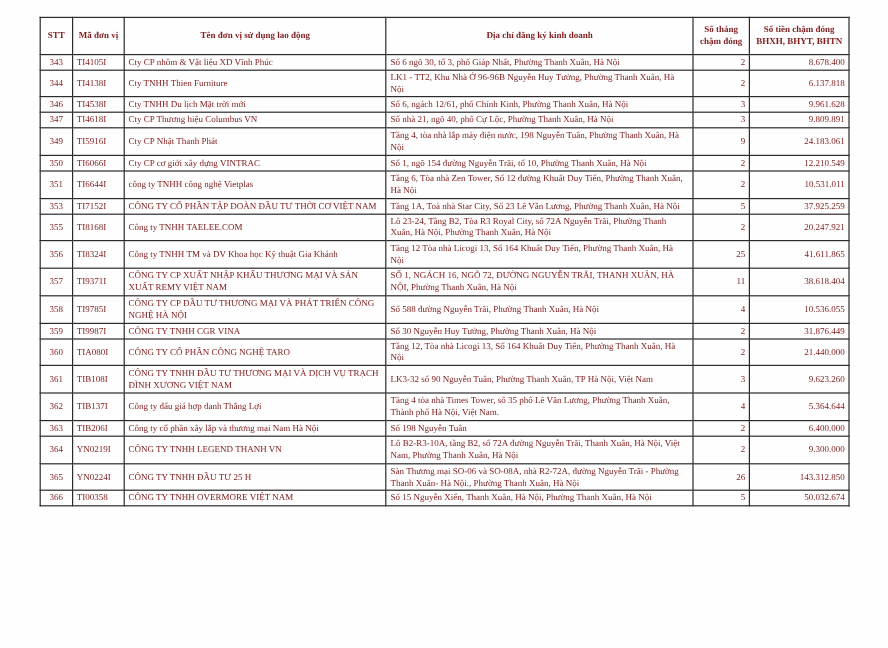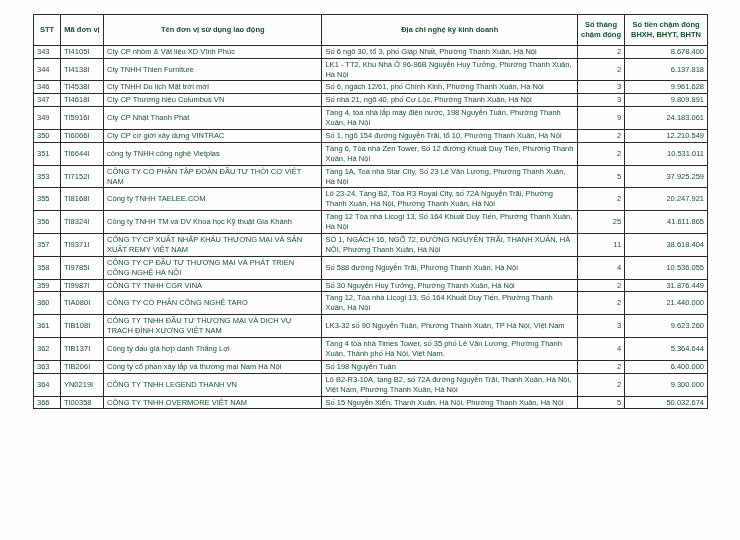--- a/index.html
+++ b/index.html
@@ -6,22 +6,22 @@
     margin: 0;
     padding: 0;
     background: #ffffff;
   }
   .sheet {
     position: relative;
     width: 740px;
     height: 540px;
     background: #fefefe;
     overflow: hidden;
-    font-family: Liberation Sans, sans-serif;
-    color: #14532d;
+    font-family: Liberation Serif, serif;
+    color: #7f1d1d;
   }
   table.debt-table {
     position: absolute;
     left: 33px;
     top: 14px;
     width: 675px;
     border-collapse: collapse;
     table-layout: fixed;
   }
   .debt-table th,
@@ -36,21 +36,21 @@
   }
   .debt-table thead th {
     font-weight: bold;
     text-align: center;
     padding: 5px 2px;
     border-bottom-width: 1.5px;
   }
   .debt-table {
     border: 1.5px solid #1d1d1d;
   }
-  .al-c { }
+  .al-c { text-align: center; }
   .al-r { text-align: right; }
   .al-l { text-align: left; }
   .col-stt    { width: 4.0%; }
   .col-code   { width: 6.4%; }
   .col-name   { width: 32.4%; }
   .col-addr   { width: 37.9%; }
   .col-months { width: 7.0%; }
   .col-amount { width: 12.3%; }
 </style>
 </head>
@@ -64,21 +64,21 @@
       <col class="col-name">
       <col class="col-addr">
       <col class="col-months">
       <col class="col-amount">
     </colgroup>
     <thead>
       <tr>
           <th>STT</th>
           <th>Mã đơn vị</th>
           <th>Tên đơn vị sử dụng lao động</th>
-          <th>Địa chỉ nghệ ký kinh doanh</th>
+          <th>Địa chỉ đăng ký kinh doanh</th>
           <th>Số tháng chậm đóng</th>
           <th>Số tiền chậm đóng BHXH, BHYT, BHTN</th>
         </tr>
     </thead>
     <tbody>
         <tr>
           <td class="al-c">343</td>
           <td class="al-l">TI4105I</td>
           <td class="al-l">Cty CP nhôm &amp; Vật liệu XD Vĩnh Phúc</td>
           <td class="al-l">Số 6 ngõ 30, tổ 3, phố Giáp Nhất, Phường Thanh Xuân, Hà Nội</td>
@@ -215,20 +215,28 @@
         </tr>
         <tr>
           <td class="al-c">364</td>
           <td class="al-l">YN0219I</td>
           <td class="al-l">CÔNG TY TNHH LEGEND THANH VN</td>
           <td class="al-l">Lô B2-R3-10A, tầng B2, số 72A đường Nguyễn Trãi,  Thanh Xuân, Hà Nội, Việt Nam, Phường Thanh Xuân, Hà Nội</td>
           <td class="al-r">2</td>
           <td class="al-r">9.300.000</td>
         </tr>
         <tr>
+          <td class="al-c">365</td>
+          <td class="al-l">YN0224I</td>
+          <td class="al-l">CÔNG TY TNHH ĐẦU TƯ 25 H</td>
+          <td class="al-l">Sàn Thương mại SO-06 và SO-08A, nhà R2-72A, đường Nguyễn Trãi - Phường Thanh Xuân- Hà Nội., Phường Thanh Xuân, Hà Nội</td>
+          <td class="al-r">26</td>
+          <td class="al-r">143.312.850</td>
+        </tr>
+        <tr>
           <td class="al-c">366</td>
           <td class="al-l">TI00358</td>
           <td class="al-l">CÔNG TY TNHH OVERMORE VIỆT NAM</td>
           <td class="al-l">Số 15 Nguyễn Xiển, Thanh Xuân, Hà Nội, Phường Thanh Xuân, Hà Nội</td>
           <td class="al-r">5</td>
           <td class="al-r">50.032.674</td>
         </tr>
       </tbody>
   </table>
 </div>

